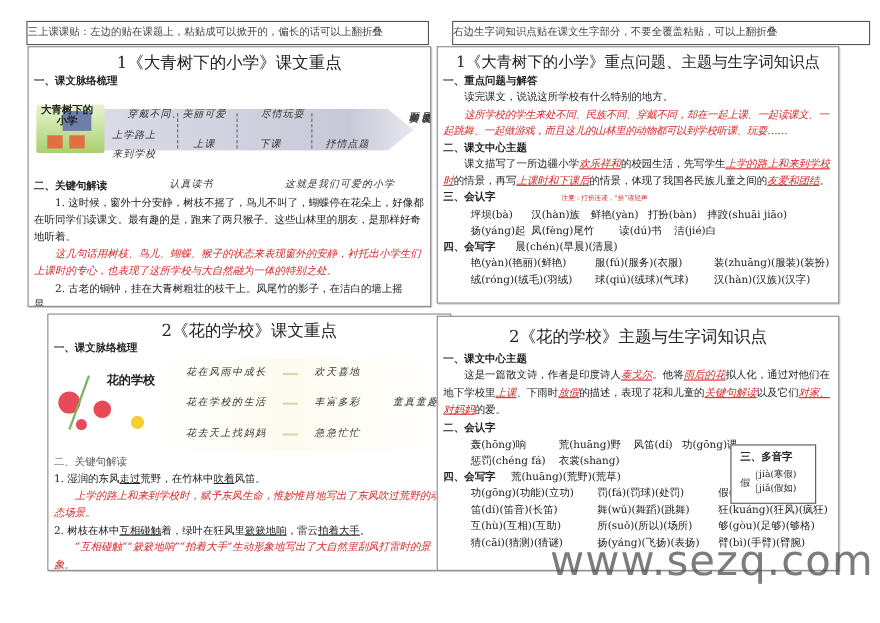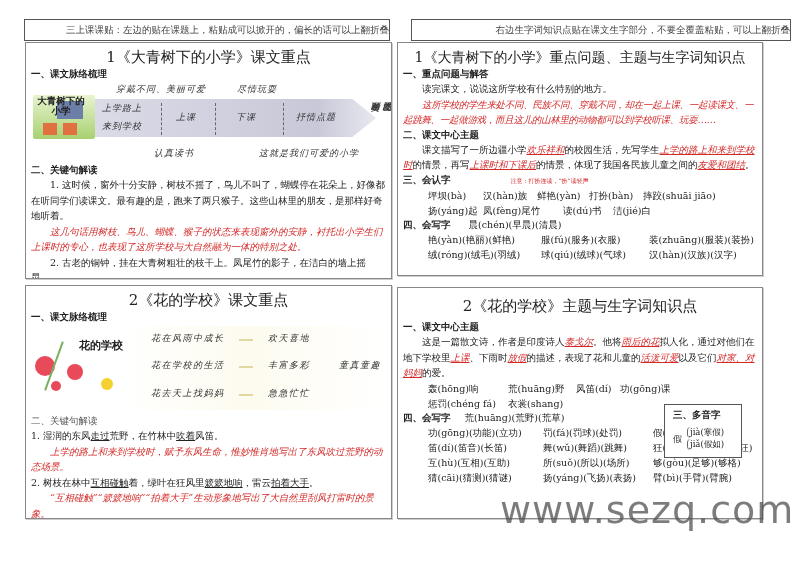--- a/index.html
+++ b/index.html
@@ -1,18 +1,18 @@
 <!DOCTYPE html>
 <html><head>
 <meta charset="utf-8">
 <style>
   * { box-sizing: border-box; margin: 0; padding: 0; }
   body { width: 800px; height: 566px; background: #ffffff; position: relative; overflow: hidden;
          font-family: "DejaVu Serif", "Liberation Serif", serif; color: #222; }
-  .note { position: absolute; border: 1px solid #555; font-size: 9.5px; color: #444; text-align: right;
+  .note { position: absolute; border: 1px solid #555; font-size: 9.5px; color: #444; text-align: left;
           line-height: 19px; white-space: nowrap; overflow: hidden; }
   .panel { position: absolute; border: 1px solid #888; box-shadow: 1px 1px 0 #ccc; background: #fff; overflow: hidden; }
   .ptitle { text-align: center; font-size: 15px; color: #222; line-height: 20px; margin-top: 4px; }
   .h { font-family: "DejaVu Sans", "Liberation Sans", sans-serif; font-weight: bold; font-size: 9.5px; padding-left: 5px; line-height: 14px; }
   .h.light { font-weight: normal; color: #555; }
   .p { font-size: 9.5px; line-height: 15.5px; padding: 0 5px; }
   .indent { text-indent: 2em; }
   .red { color: #d42a2a; font-style: italic; }
   .u { text-decoration: underline; }
   .redu { color: #d42a2a; text-decoration: underline; font-style: italic; }
@@ -24,21 +24,21 @@
   .diag1 { position: relative; height: 82px; margin: 0 5px; }
   .arrow-band { position: absolute; left: 50px; top: 18px; width: 295px; height: 38px;
                 background: linear-gradient(to right, #dcdce8, #c8c8d8 80%, #e8e8f0);
                 clip-path: polygon(0 0, 92% 0, 100% 50%, 92% 100%, 0 100%); }
   .schoolpic { position: absolute; left: 2px; top: 14px; width: 62px; height: 44px;
                background: linear-gradient(#e8f4d0, #a8d070); border-radius: 2px; }
   .schoolpic .t { position: absolute; left: 2px; top: 1px; font-family: "DejaVu Sans", sans-serif; font-size: 9.5px; font-weight: bold; line-height: 10px; color: #222; text-align: center; width: 52px; }
   .roof { position: absolute; left: 24px; top: 6px; width: 26px; height: 18px; background: #6c7fa8; }
   .kids { position: absolute; left: 10px; bottom: 4px; width: 40px; height: 12px; display: flex; gap: 6px; }
   .kids i { display: block; width: 14px; height: 12px; background: #e07040; }
-  .dlabel { position: absolute; font-size: 9px; color: #333; font-style: italic; white-space: nowrap; letter-spacing: 1px; }
+  .dlabel { position: absolute; font-size: 9px; color: #333; font-style: italic; white-space: nowrap; letter-spacing: 1px; margin-top: 14px; }
   .dsep { position: absolute; top: 22px; height: 32px; border-left: 1px dashed #666; }
   .vert { position: absolute; font-size: 9px; line-height: 11px; color: #333; writing-mode: vertical-rl; font-style: italic; }
 
   
   .diag2 { position: relative; height: 84px; margin: 2px 5px 0 5px;
            background: linear-gradient(to right, #fff 25%, #fdfbef 60%, #fff); }
   .flower { position: absolute; border-radius: 50%; }
   .fl-title { position: absolute; left: 48px; top: 12px; font-family: "DejaVu Sans", sans-serif; font-weight: bold; font-size: 11px; color: #222; }
   .d2txt { position: absolute; font-size: 9px; font-style: italic; color: #333; white-space: nowrap; letter-spacing: 1.5px; }
   .dash { position: absolute; width: 14px; height: 1.5px; background: #e0d8a0; }
@@ -89,21 +89,21 @@
     <div class="dlabel" style="left:123px;top:66px;">认真读书</div>
     <div class="dlabel" style="left:228px;top:66px;">这就是我们可爱的小学</div>
   </div>
   <div class="h">二、关键句解读</div>
   <div class="p indent">1. 这时候，窗外十分安静，树枝不摇了，鸟儿不叫了，蝴蝶停在花朵上，好像都在听同学们读课文。最有趣的是，跑来了两只猴子。这些山林里的朋友，是那样好奇地听着。</div>
   <div class="p indent red">这几句话用树枝、鸟儿、蝴蝶、猴子的状态来表现窗外的安静，衬托出小学生们上课时的专心，也表现了这所学校与大自然融为一体的特别之处。</div>
   <div class="p indent">2. 古老的铜钟，挂在大青树粗壮的枝干上。凤尾竹的影子，在洁白的墙上摇晃……</div>
 
 </div>
 
-<div class="panel" style="left:25px;top:285px;width:367px;height:234px;">
+<div class="panel" style="left:43px;top:285px;width:367px;height:234px;">
   <div class="ptitle">2《花的学校》课文重点</div>
   <div class="h">一、课文脉络梳理</div>
   <div class="diag2">
     <div class="flower" style="left:4px;top:30px;width:20px;height:20px;background:#e84a5a;"></div>
     <div class="flower" style="left:36px;top:38px;width:16px;height:16px;background:#e84a5a;"></div>
     <div class="flower" style="left:20px;top:55px;width:10px;height:10px;background:#e84a5a;"></div>
     <div class="flower" style="left:70px;top:52px;width:12px;height:12px;background:#f4d030;"></div>
     <div style="position:absolute;left:22px;top:14px;width:2px;height:52px;background:#7ab060;transform:rotate(20deg);"></div>
     <div class="fl-title">花的学校</div>
     <div class="d2txt" style="left:120px;top:6px;">花在风雨中成长</div>
@@ -166,28 +166,29 @@
     <span style="width:108px">球(qiú)(绒球)(气球)</span>
     <span>汉(hàn)(汉族)(汉字)</span>
   </div>
 
 </div>
 
 <div class="panel" style="left:397px;top:287px;width:366px;height:232px;">
   <div class="ptitle" style="margin-top:8px;margin-bottom:4px;">2《花的学校》主题与生字词知识点</div>
   <div class="h">一、课文中心主题</div>
   <div class="p indent">
-    <span>这是一篇散文诗，作者是印度诗人</span><span class="redu">泰戈尔</span><span>。他将</span><span class="redu">雨后的花</span><span>拟人化，通过对他们在地下学校里</span><span class="redu">上课</span><span>、下雨时</span><span class="redu">放假</span><span>的描述，表现了花和儿童的</span><span class="redu">活泼可爱</span><span>以及它们</span><span class="redu">对家、对妈妈</span><span>的爱。</span>
+    <span>这是一篇散文诗，作者是印度诗人</span><span class="redu">泰戈尔</span><span>。他将</span><span class="redu">雨后的花</span><span>拟人化，通过对他们在地下学校里</span><span class="redu">上课</span><span>、下雨时</span><span class="redu">放假</span><span>的描述，表现了花和儿童的</span><span class="redu">关键句解读</span><span>以及它们</span><span class="redu">对家、对妈妈</span><span>的爱。</span>
   </div>
   <div class="poly-box" style="top:96px;">
     <div class="t">三、多音字</div>
     <div class="c">假</div>
     <div class="rd" style="top:22px;">jià(寒假)</div>
     <div class="rd" style="top:34px;">jiǎ(假如)</div>
   </div>
+  <div class="h" style="margin-top:2px;">二、会认字</div>
   <div class="row">
     <span style="width:80px">轰(hōng)响</span>
     <span style="width:68px">荒(huāng)野</span>
     <span style="width:44px">风笛(dí)</span>
     <span>功(gōng)课</span>
   </div>
   <div class="row">
     <span style="width:80px">惩罚(chéng fá)</span>
     <span>衣裳(shang)</span>
   </div>

